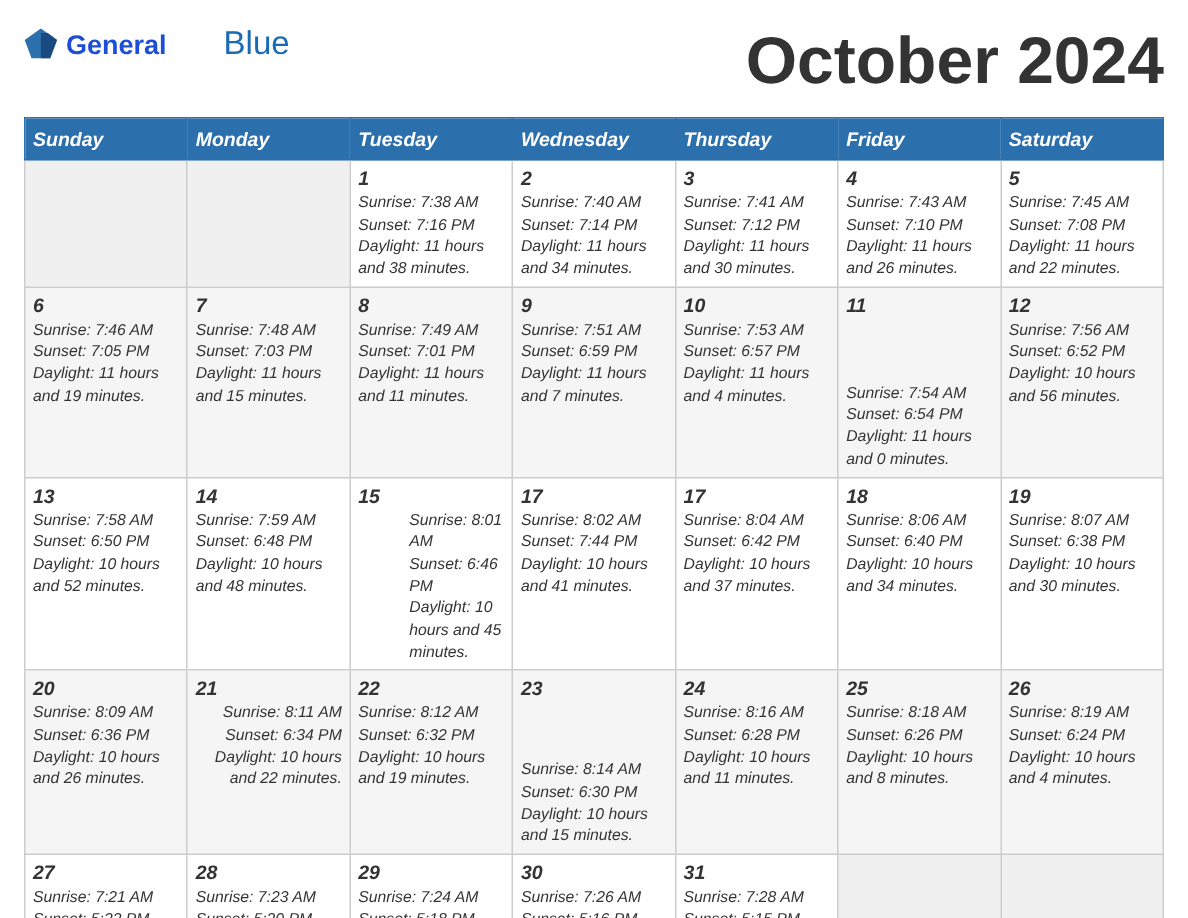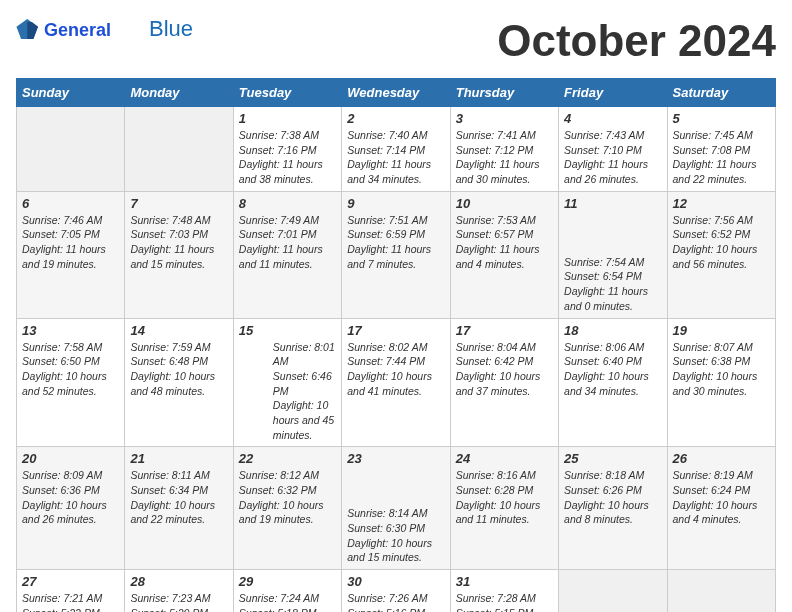--- a/index.html
+++ b/index.html
@@ -249,21 +249,21 @@
       </tr>
       <tr>
         <td>
           <div class="day-number">20</div>
           <div class="day-info" style="white-space: pre-line;">Sunrise: 8:09 AM
 Sunset: 6:36 PM
 Daylight: 10 hours and 26 minutes.</div>
         </td>
         <td>
           <div class="day-number">21</div>
-          <div class="day-info" style="white-space: pre-line;">Sunrise: 8:11 AM
+          <div class="day-info" style="white-space: pre-line; text-align: right;">Sunrise: 8:11 AM
 Sunset: 6:34 PM
 Daylight: 10 hours and 22 minutes.</div>
         </td>
         <td>
           <div class="day-number">22</div>
           <div class="day-info" style="white-space: pre-line;">Sunrise: 8:12 AM
 Sunset: 6:32 PM
 Daylight: 10 hours and 19 minutes.</div>
         </td>
         <td>

